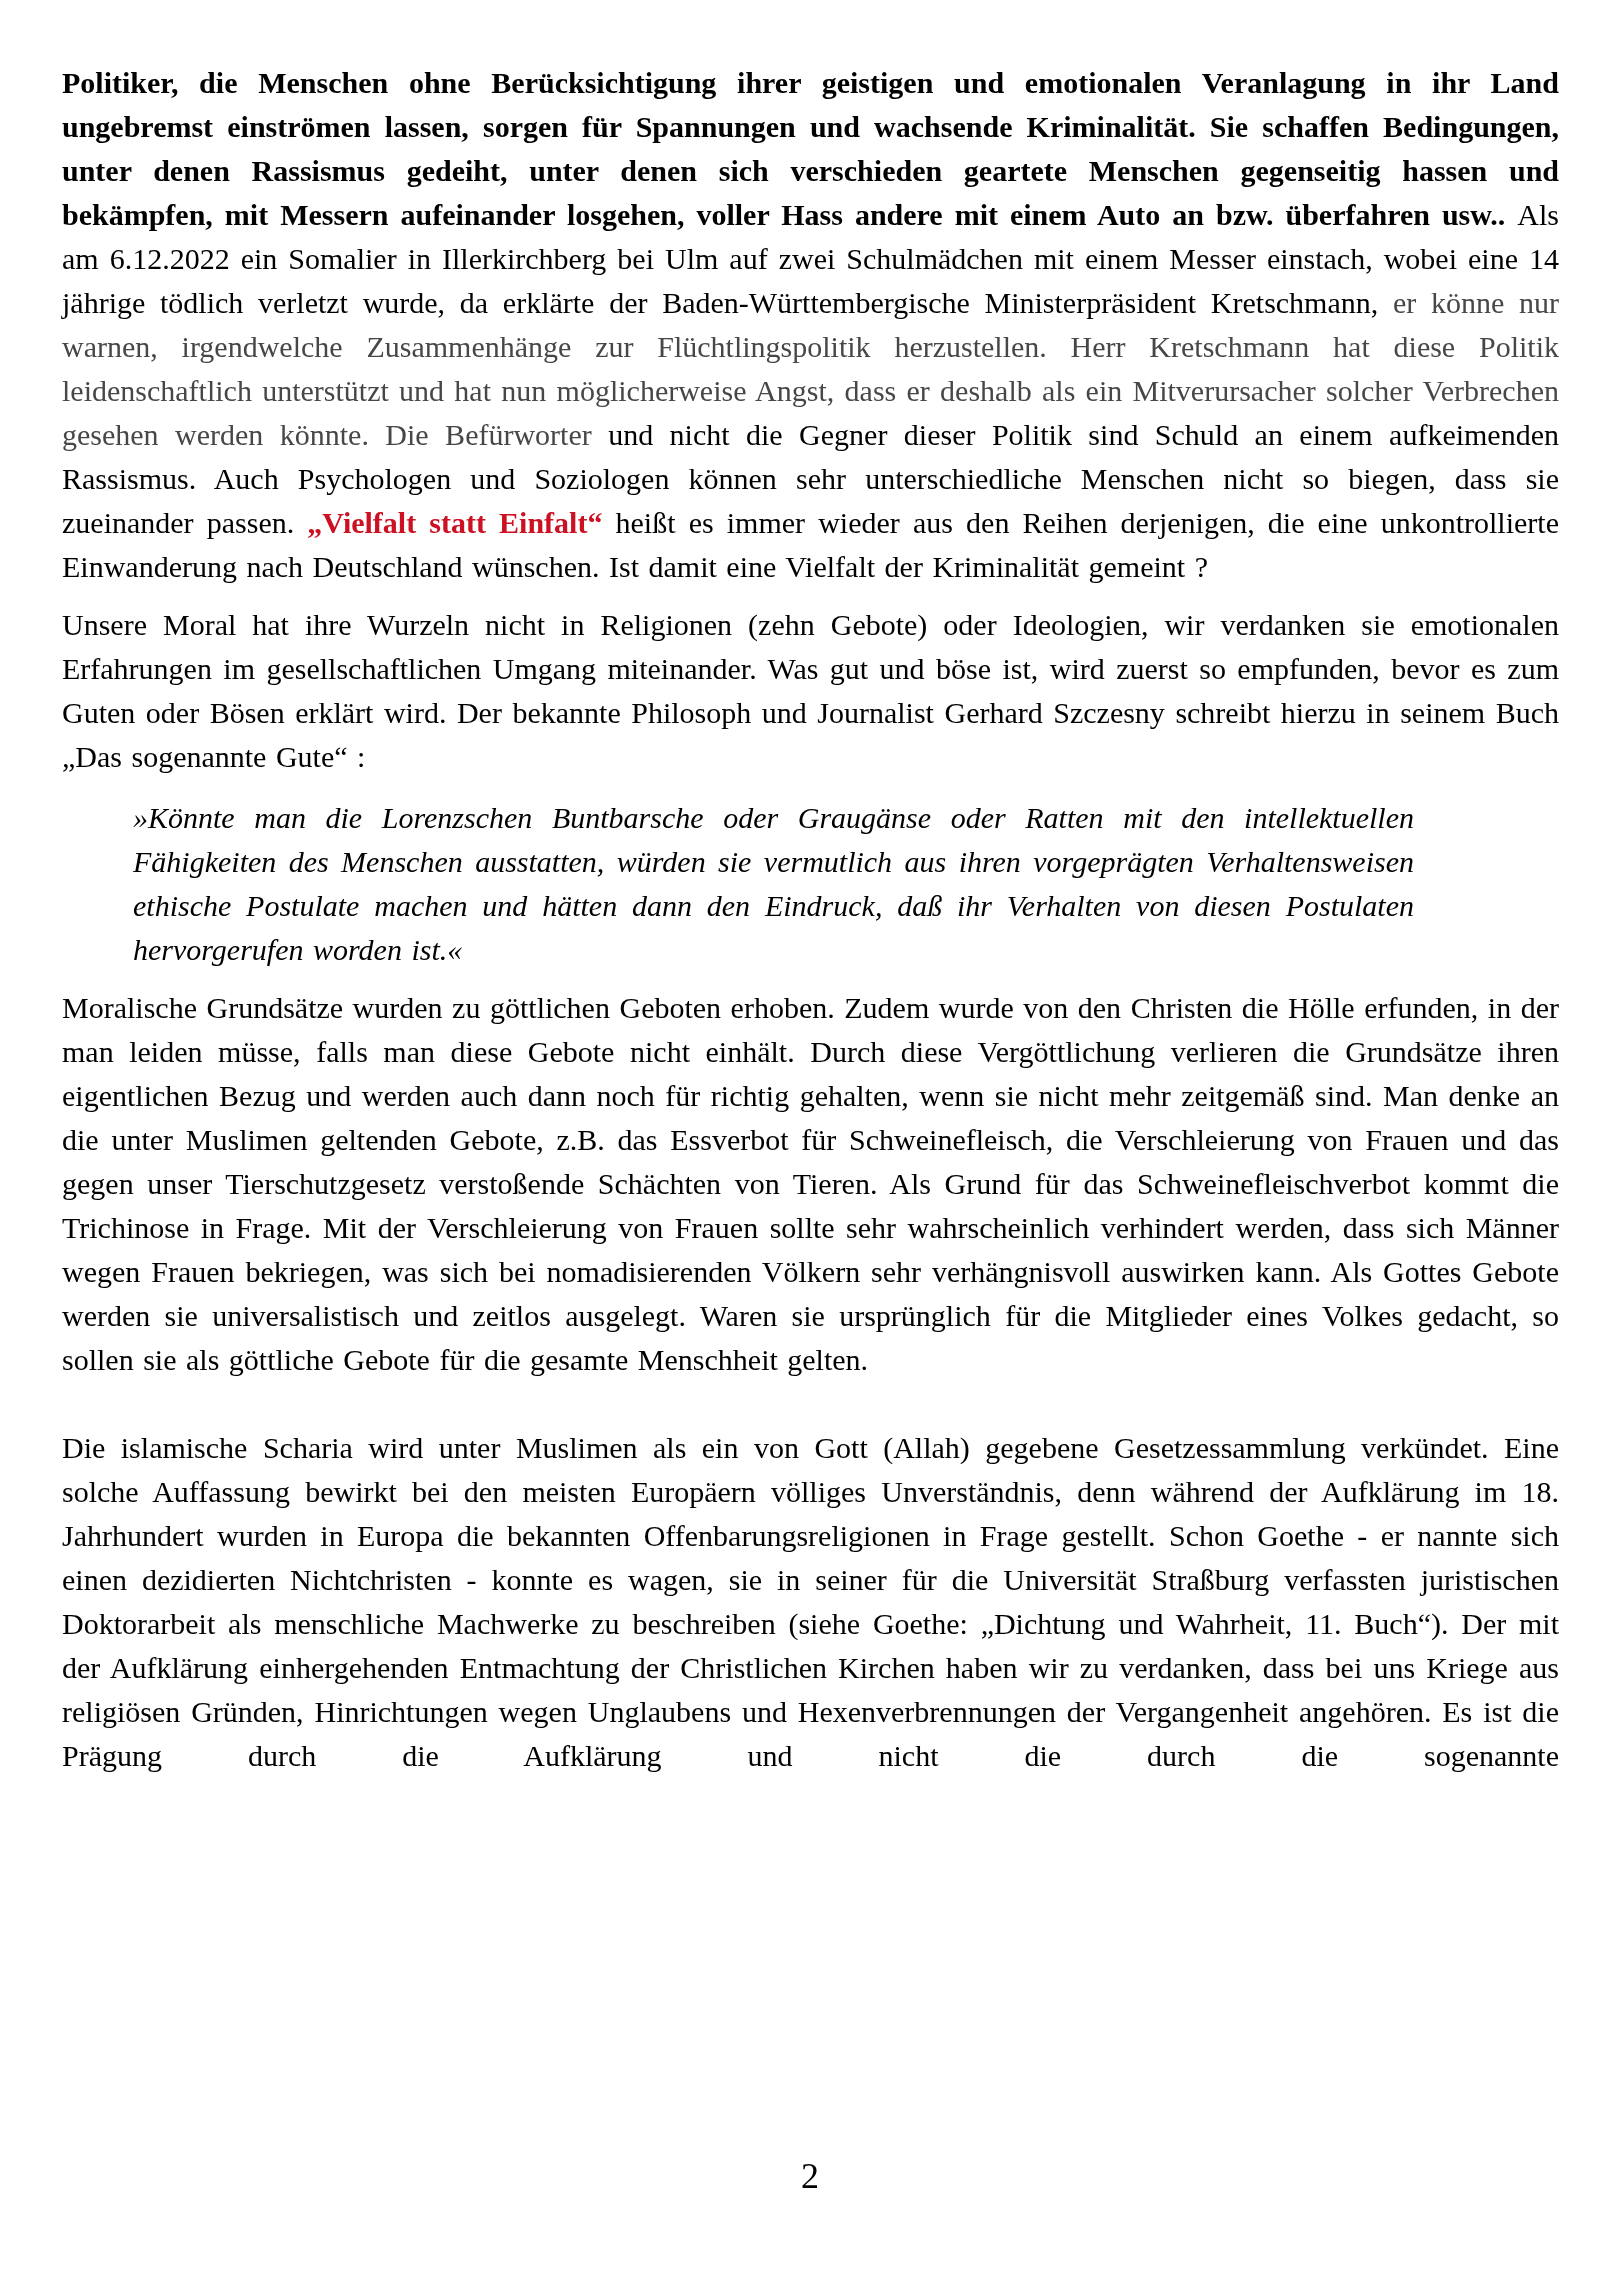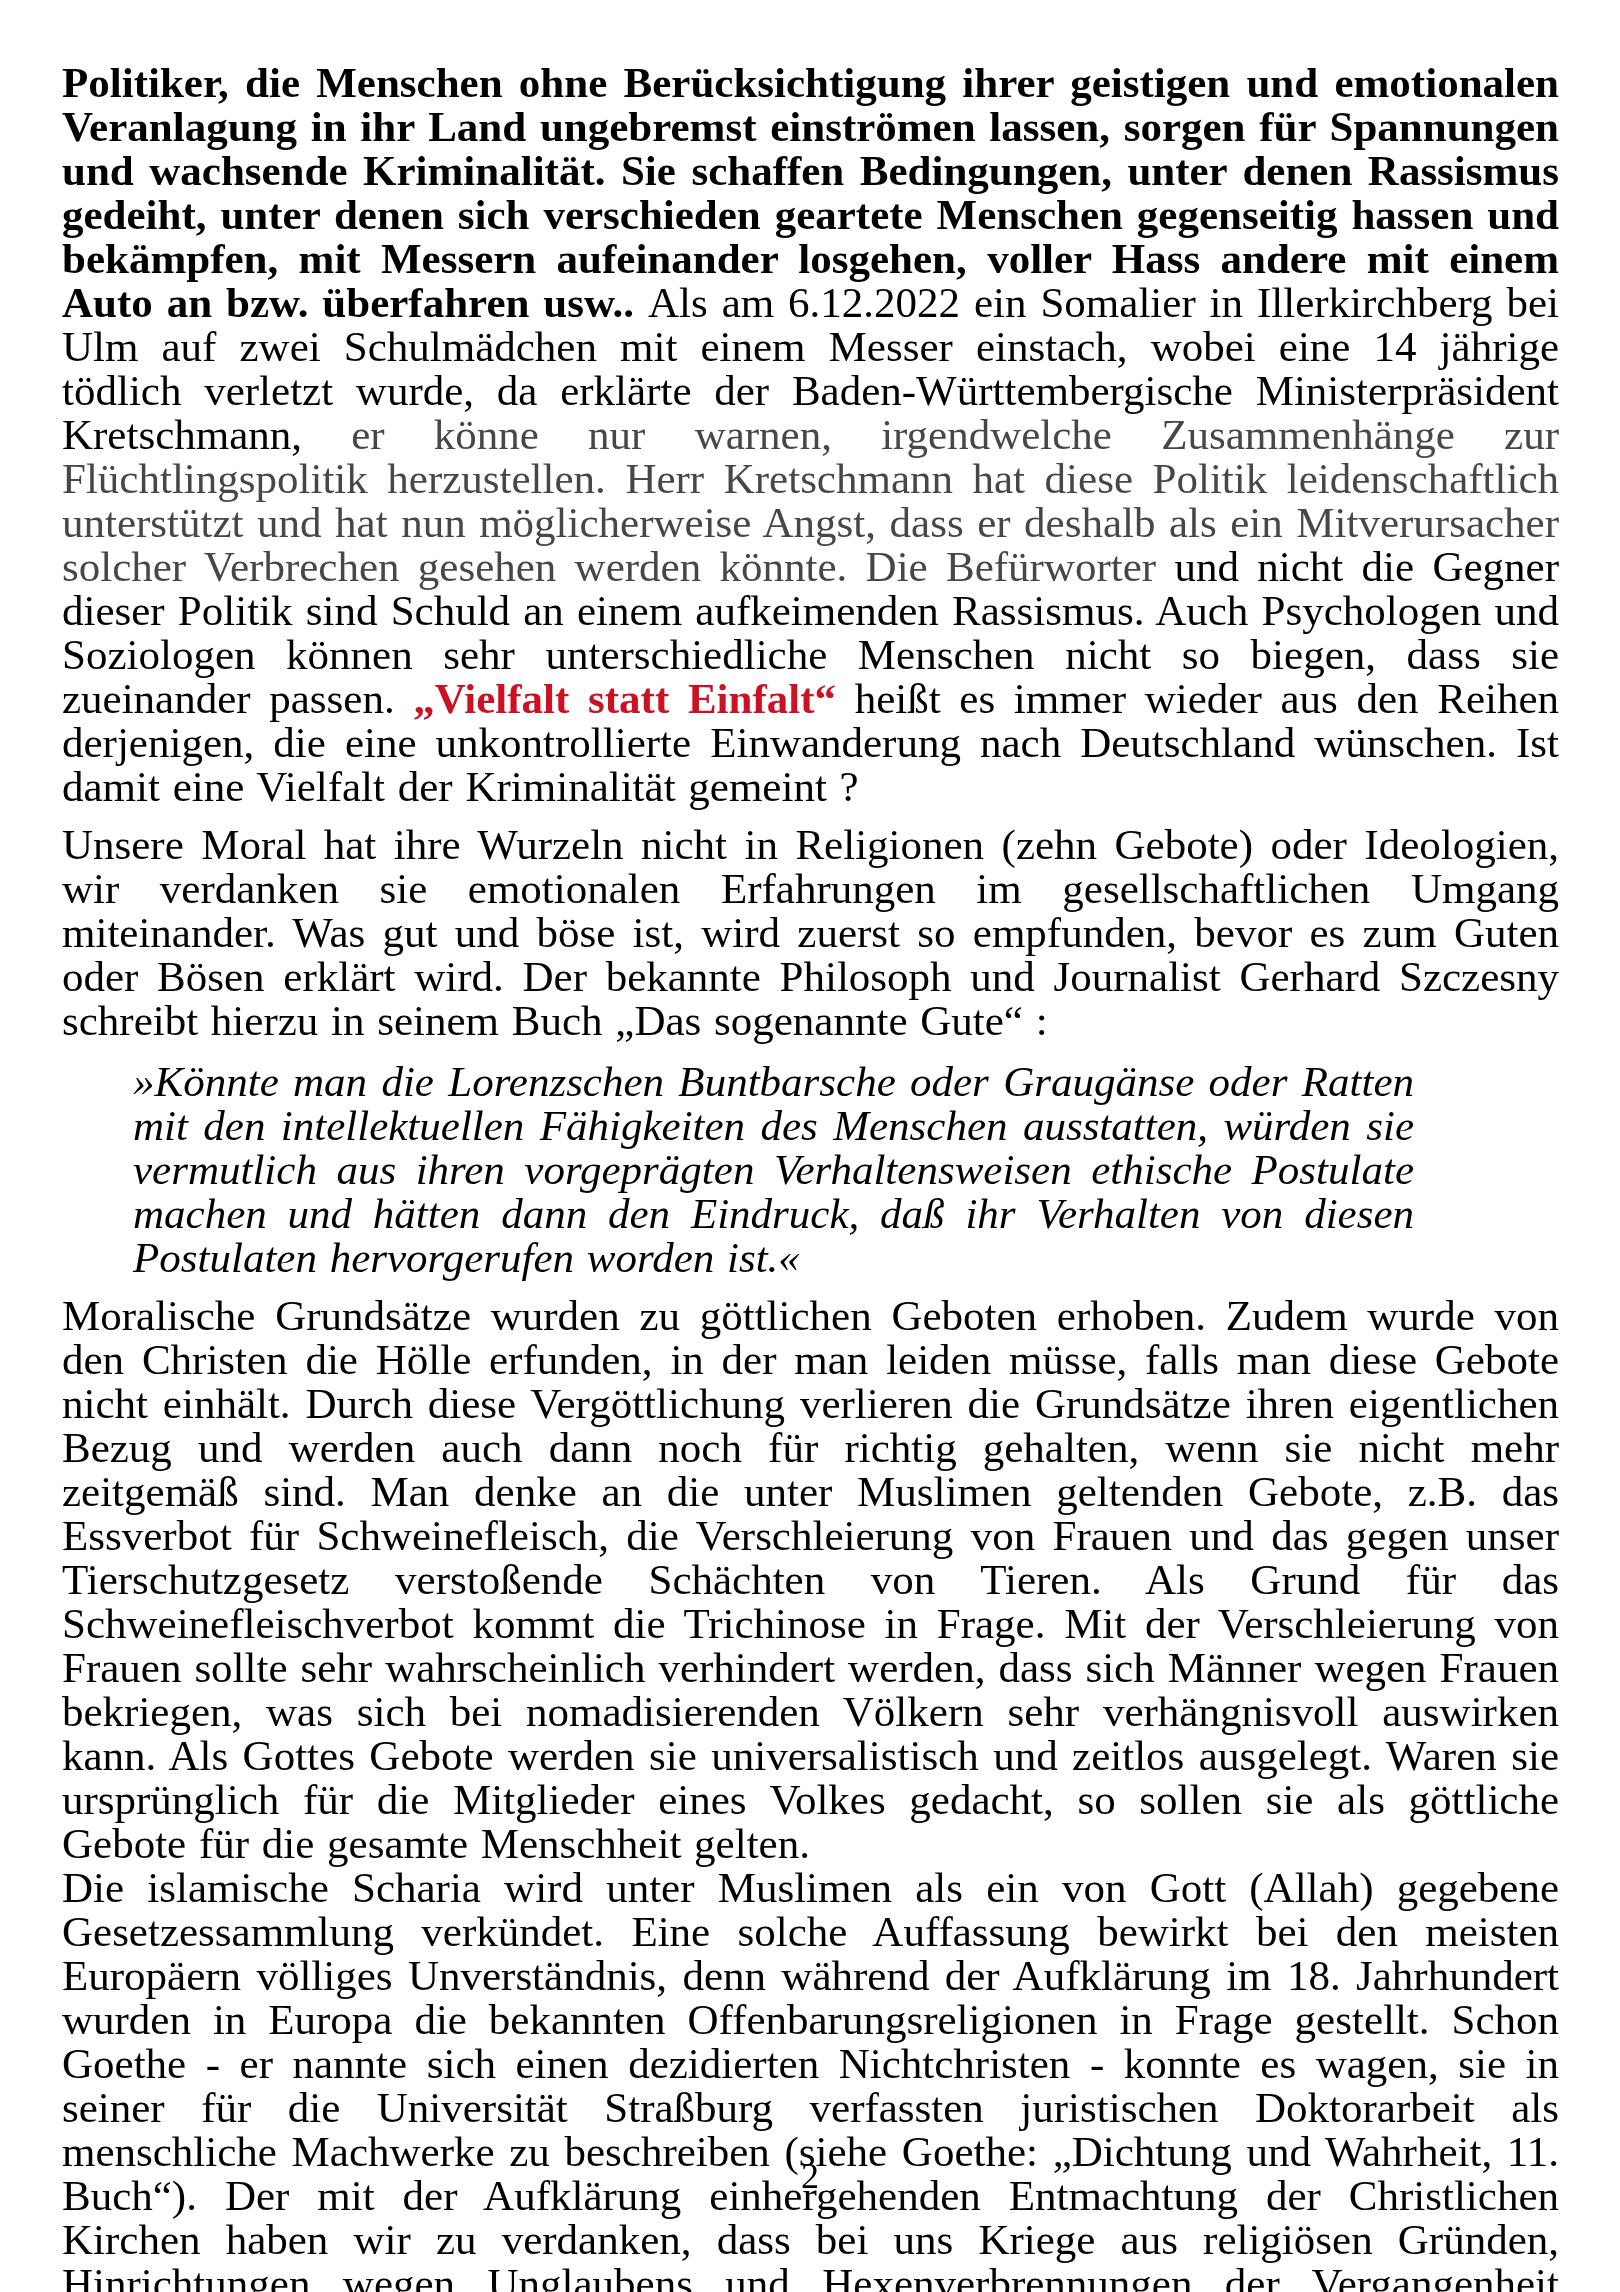--- a/index.html
+++ b/index.html
@@ -18,31 +18,31 @@
     overflow: hidden;
   }
   .page-body {
     position: absolute;
     top: 61px;
     left: 62px;
     width: 1497px;
   }
   .para {
     margin: 0;
-    font-size: 43px;
+    font-size: 30px;
     line-height: 44px;
     text-align: justify;
     word-spacing: 2px;
   }
   .para.spaced { margin-top: 13.7px; }
   .para.quote {
     margin: 17.6px 145px 13.7px 71px;
     font-style: italic;
   }
-  .para.justify-last { text-align-last: justify; }
+  .para.justify-last { text-align-last: justify; margin-top: 44px; }
   .run-bold { font-weight: bold; }
   .run-red-bold { font-weight: bold; color: var(--emphasis-red, #cc1122); }
   .run-light { color: var(--reported-gray, #474747); }
   .run-italic { }
   .page-number {
     position: absolute;
     top: 2154px;
     left: 0;
     width: 100%;
     text-align: center;

